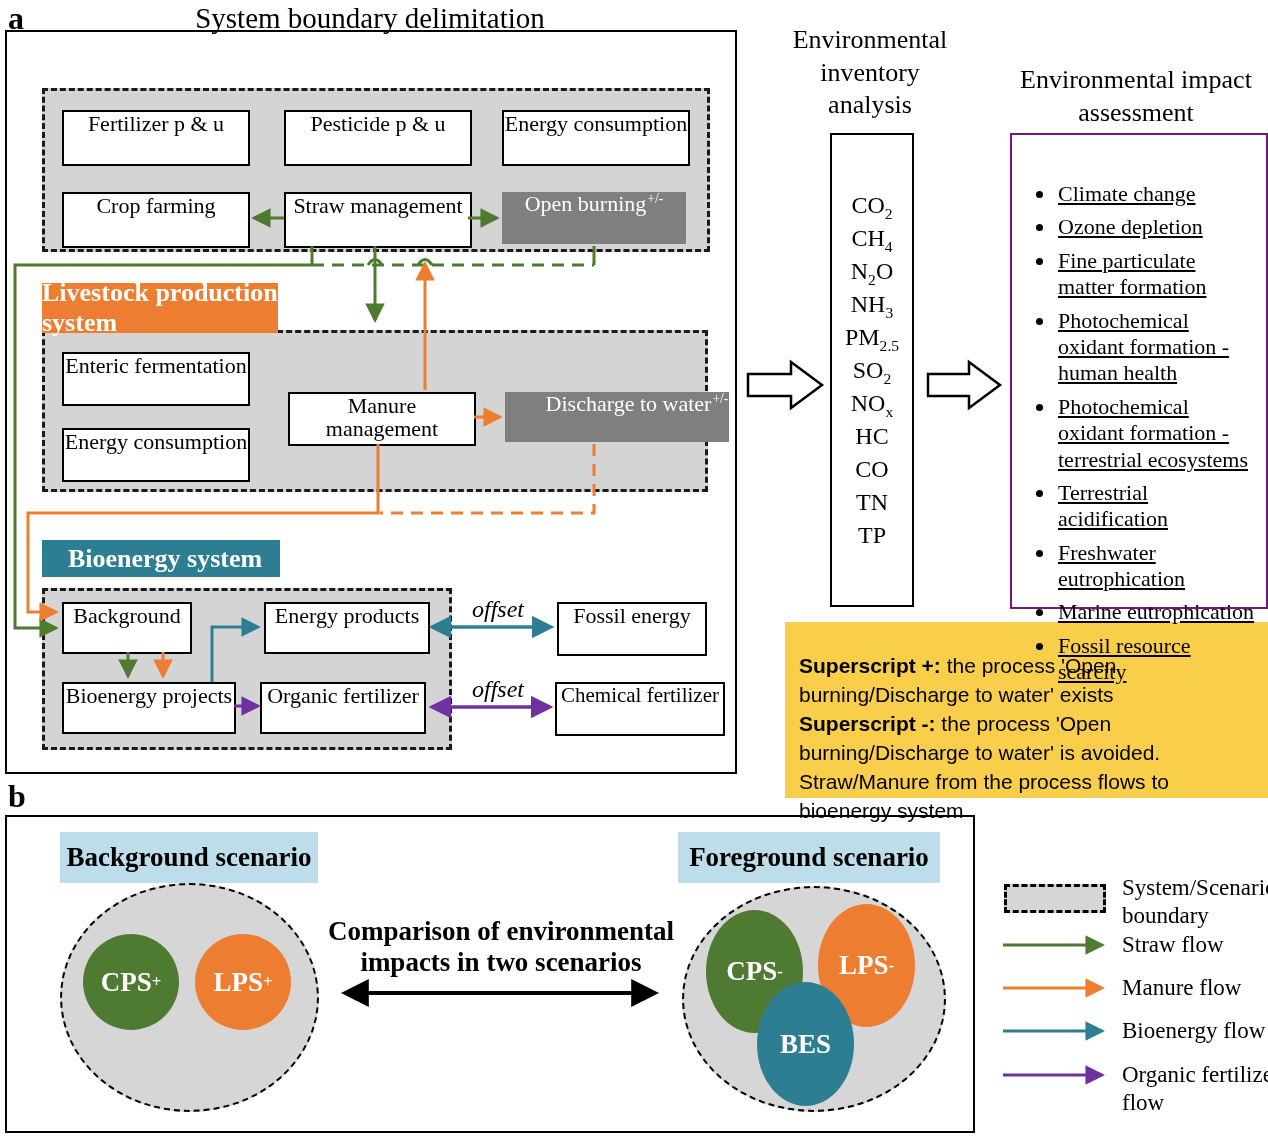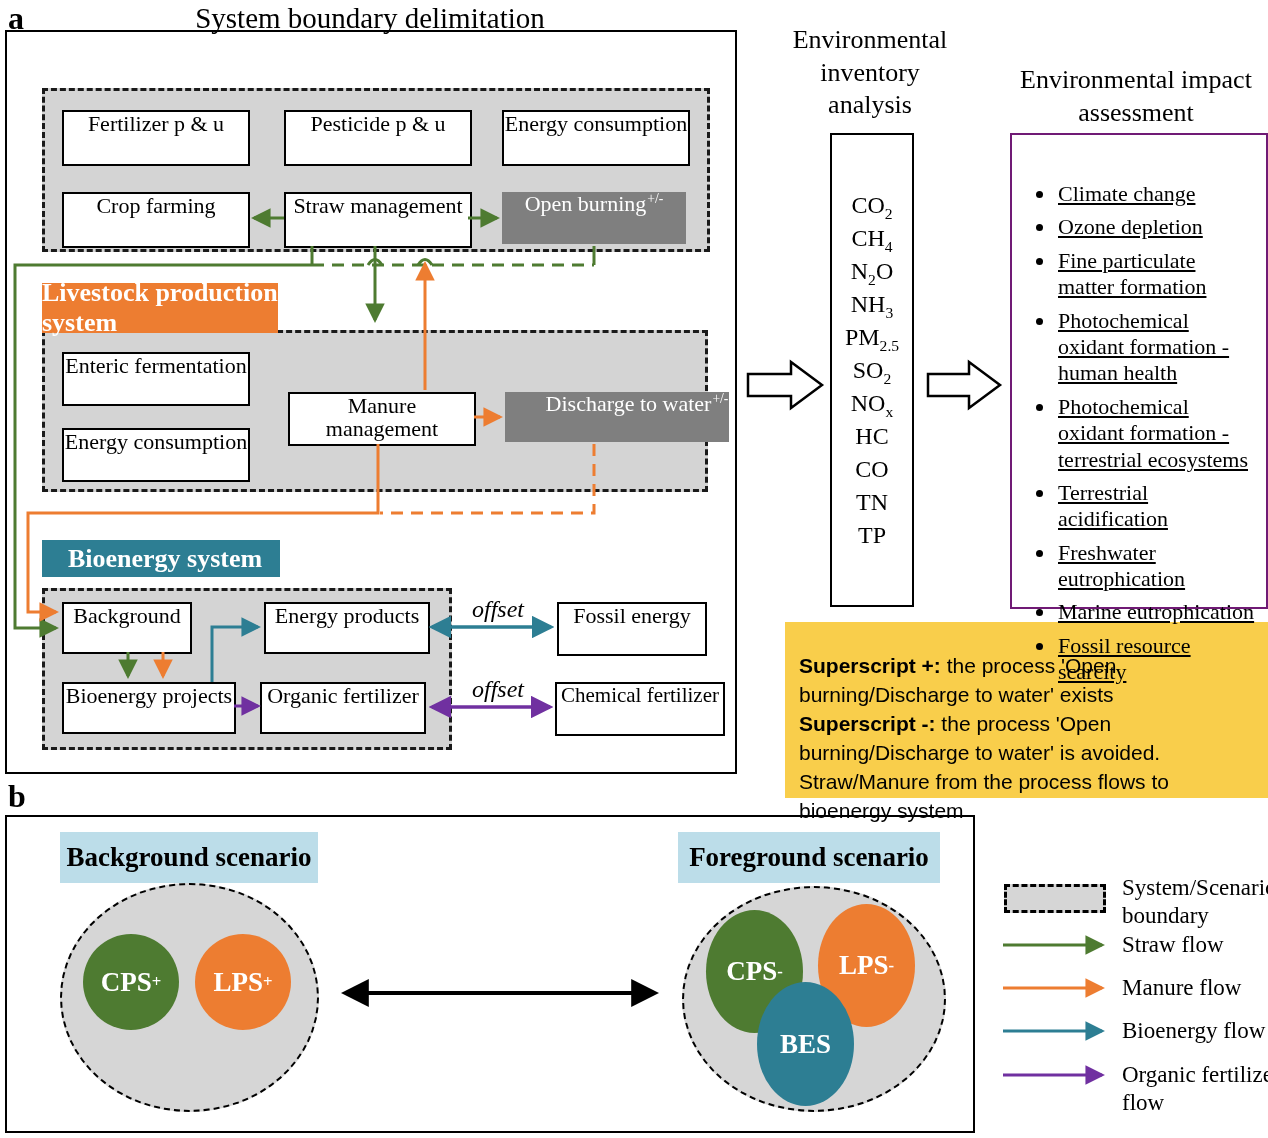--- a/index.html
+++ b/index.html
@@ -160,20 +160,21 @@
   <div class="abs scen-boundary" style="left:60px;top:883px;width:255px;height:225px;"></div>
   <div class="abs sub-circle green-bg" style="left:83px;top:934px;width:96px;height:96px;">
       <span>CPS</span>
       <sup>+</sup>
     </div>
   <div class="abs sub-circle orange-bg" style="left:195px;top:934px;width:96px;height:96px;">
       <span>LPS</span>
       <sup>+</sup>
     </div>
 
+  <div class="abs comparison" style="left:325px;top:916px;width:352px;">Comparison of environmental impacts in two scenarios</div>
 
   <div class="abs scen-header" style="left:678px;top:832px;width:262px;height:51px;">
       <span>Foreground scenario</span>
     </div>
   <div class="abs scen-boundary" style="left:682px;top:886px;width:260px;height:222px;"></div>
   <div class="abs sub-circle green-bg" style="left:706px;top:910px;width:97px;height:123px;">
       <span>CPS</span>
       <sup>-</sup>
     </div>
   <div class="abs sub-circle orange-bg" style="left:818px;top:904px;width:97px;height:123px;">

